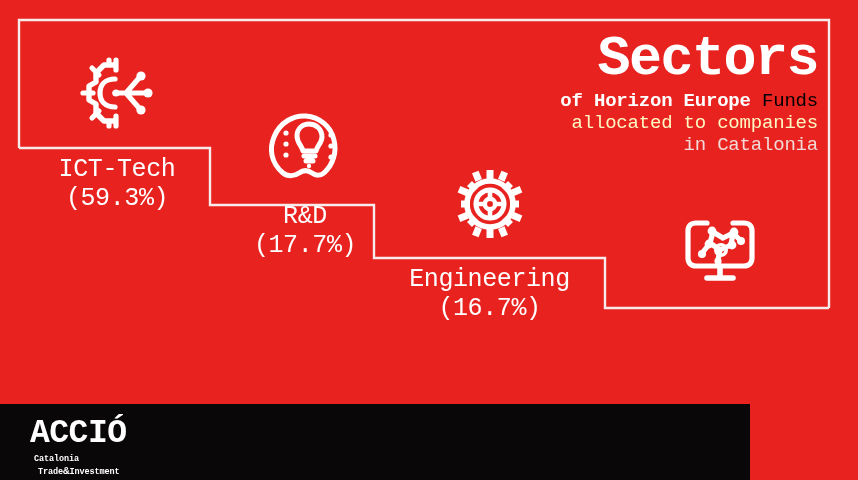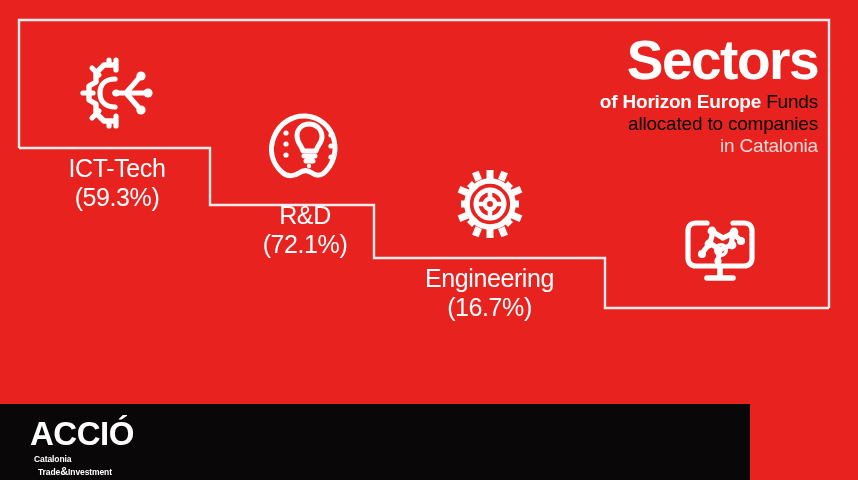--- a/index.html
+++ b/index.html
@@ -5,21 +5,21 @@
   html, body {
     margin: 0;
     padding: 0;
     background: #ffffff;
   }
   #canvas {
     position: relative;
     width: 858px;
     height: 480px;
     overflow: hidden;
-    font-family: Liberation Sans, sans-serif;
+    font-family: Liberation Mono, monospace;
     background: #e8231f;
   }
   #redArea {
     position: absolute;
     left: 0; top: 0;
     width: 858px; height: 404px;
     background: #e8231f;
   }
   #stairSvg {
     position: absolute;
@@ -49,21 +49,21 @@
     margin-top: 6px;
     letter-spacing: -0.2px;
   }
   .title-sub1 b { font-weight: bold; }
   .title-sub1 span.light { font-weight: normal; color: #000000; }
   .title-sub2 {
     display: block;
     font-size: 19px;
     margin-top: 3px;
     font-weight: normal;
-    color: #000000;
+    color: #fef9c3;
     letter-spacing: -0.2px;
   }
   .title-sub3 {
     display: block;
     font-size: 19px;
     margin-top: 3px;
     font-weight: normal;
     color: #f3d9d8;
     letter-spacing: -0.2px;
   }
@@ -177,21 +177,21 @@
         <circle cx="48" cy="61" r="2.2" fill="#ffffff" stroke="none"></circle>
         <circle cx="25" cy="28" r="2.6" fill="#ffffff" stroke="none"></circle>
         <circle cx="25" cy="39" r="2.6" fill="#ffffff" stroke="none"></circle>
         <circle cx="25" cy="50" r="2.6" fill="#ffffff" stroke="none"></circle>
         <circle cx="70" cy="30" r="2.6" fill="#ffffff" stroke="none"></circle>
         <circle cx="70" cy="41" r="2.6" fill="#ffffff" stroke="none"></circle>
         <circle cx="70" cy="52" r="2.6" fill="#ffffff" stroke="none"></circle>
       </svg>
     </span>
     <span class="lbl" style="margin-top:12px;text-align:center;">R&amp;D</span>
-    <span class="pct">(72.1%)</span>
+    <span class="pct">(17.7%)</span>
   </div>
 
   <div class="sector" style="left:382px; top:160px; width:215px;">
     <span class="icon">
       <svg width="94" height="88" viewBox="0 0 94 88" fill="none" stroke="#ffffff" stroke-width="5" stroke-linecap="round" stroke-linejoin="round">
         <g stroke-width="7" stroke-linecap="butt">
           <line x1="47" y1="10" x2="47" y2="19"></line>
           <line x1="47" y1="69" x2="47" y2="78"></line>
           <line x1="18" y1="44" x2="27" y2="44"></line>
           <line x1="67" y1="44" x2="76" y2="44"></line>

